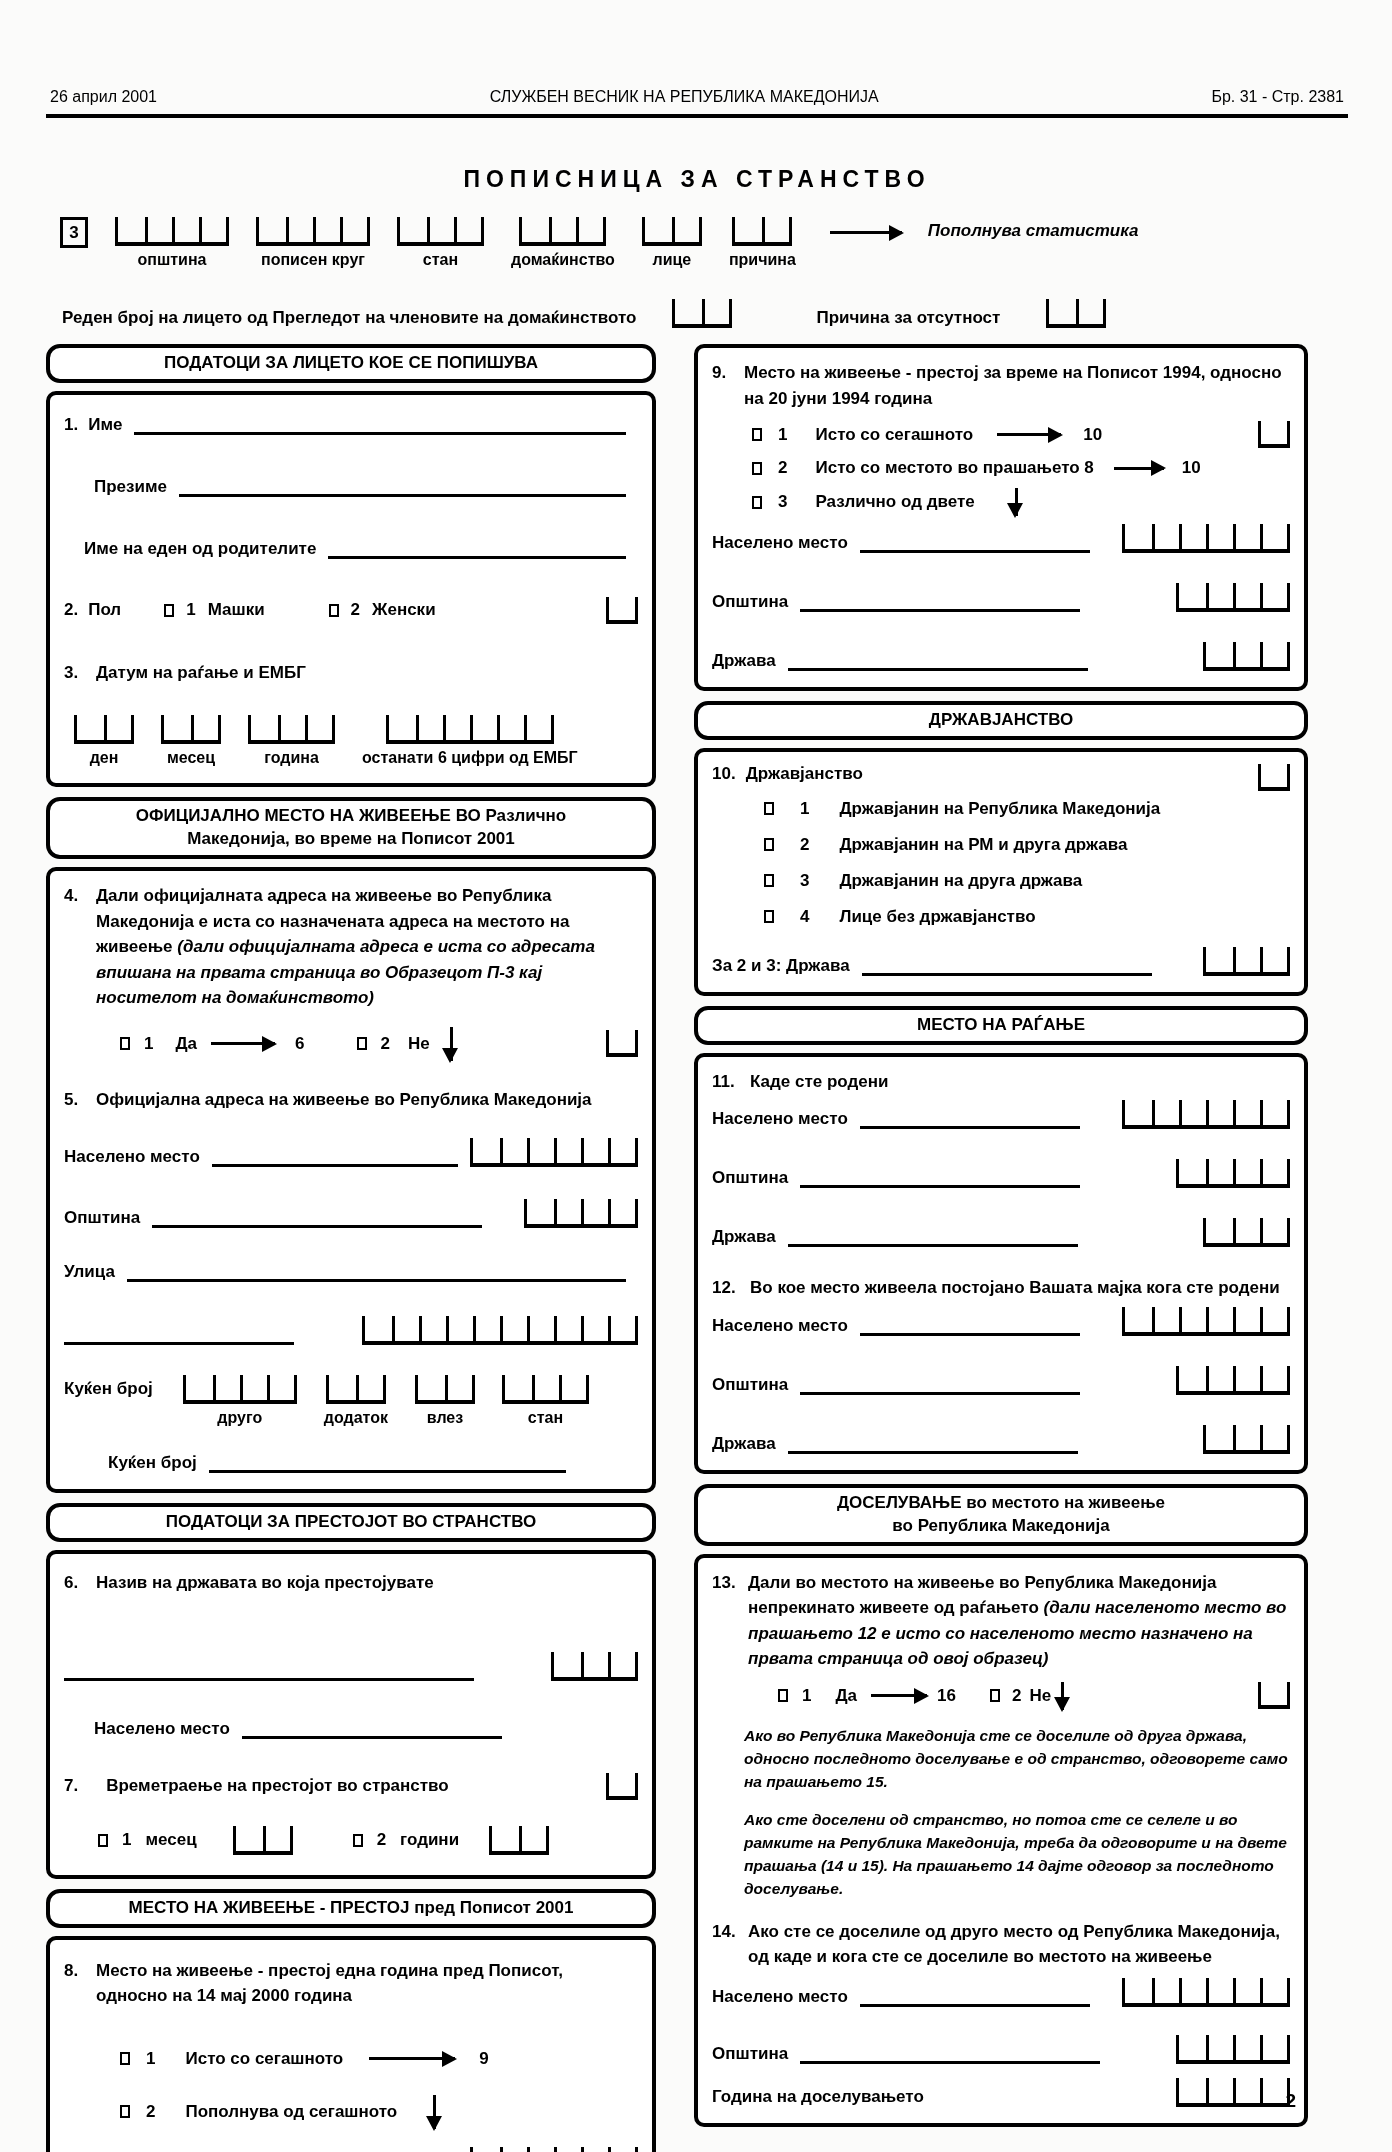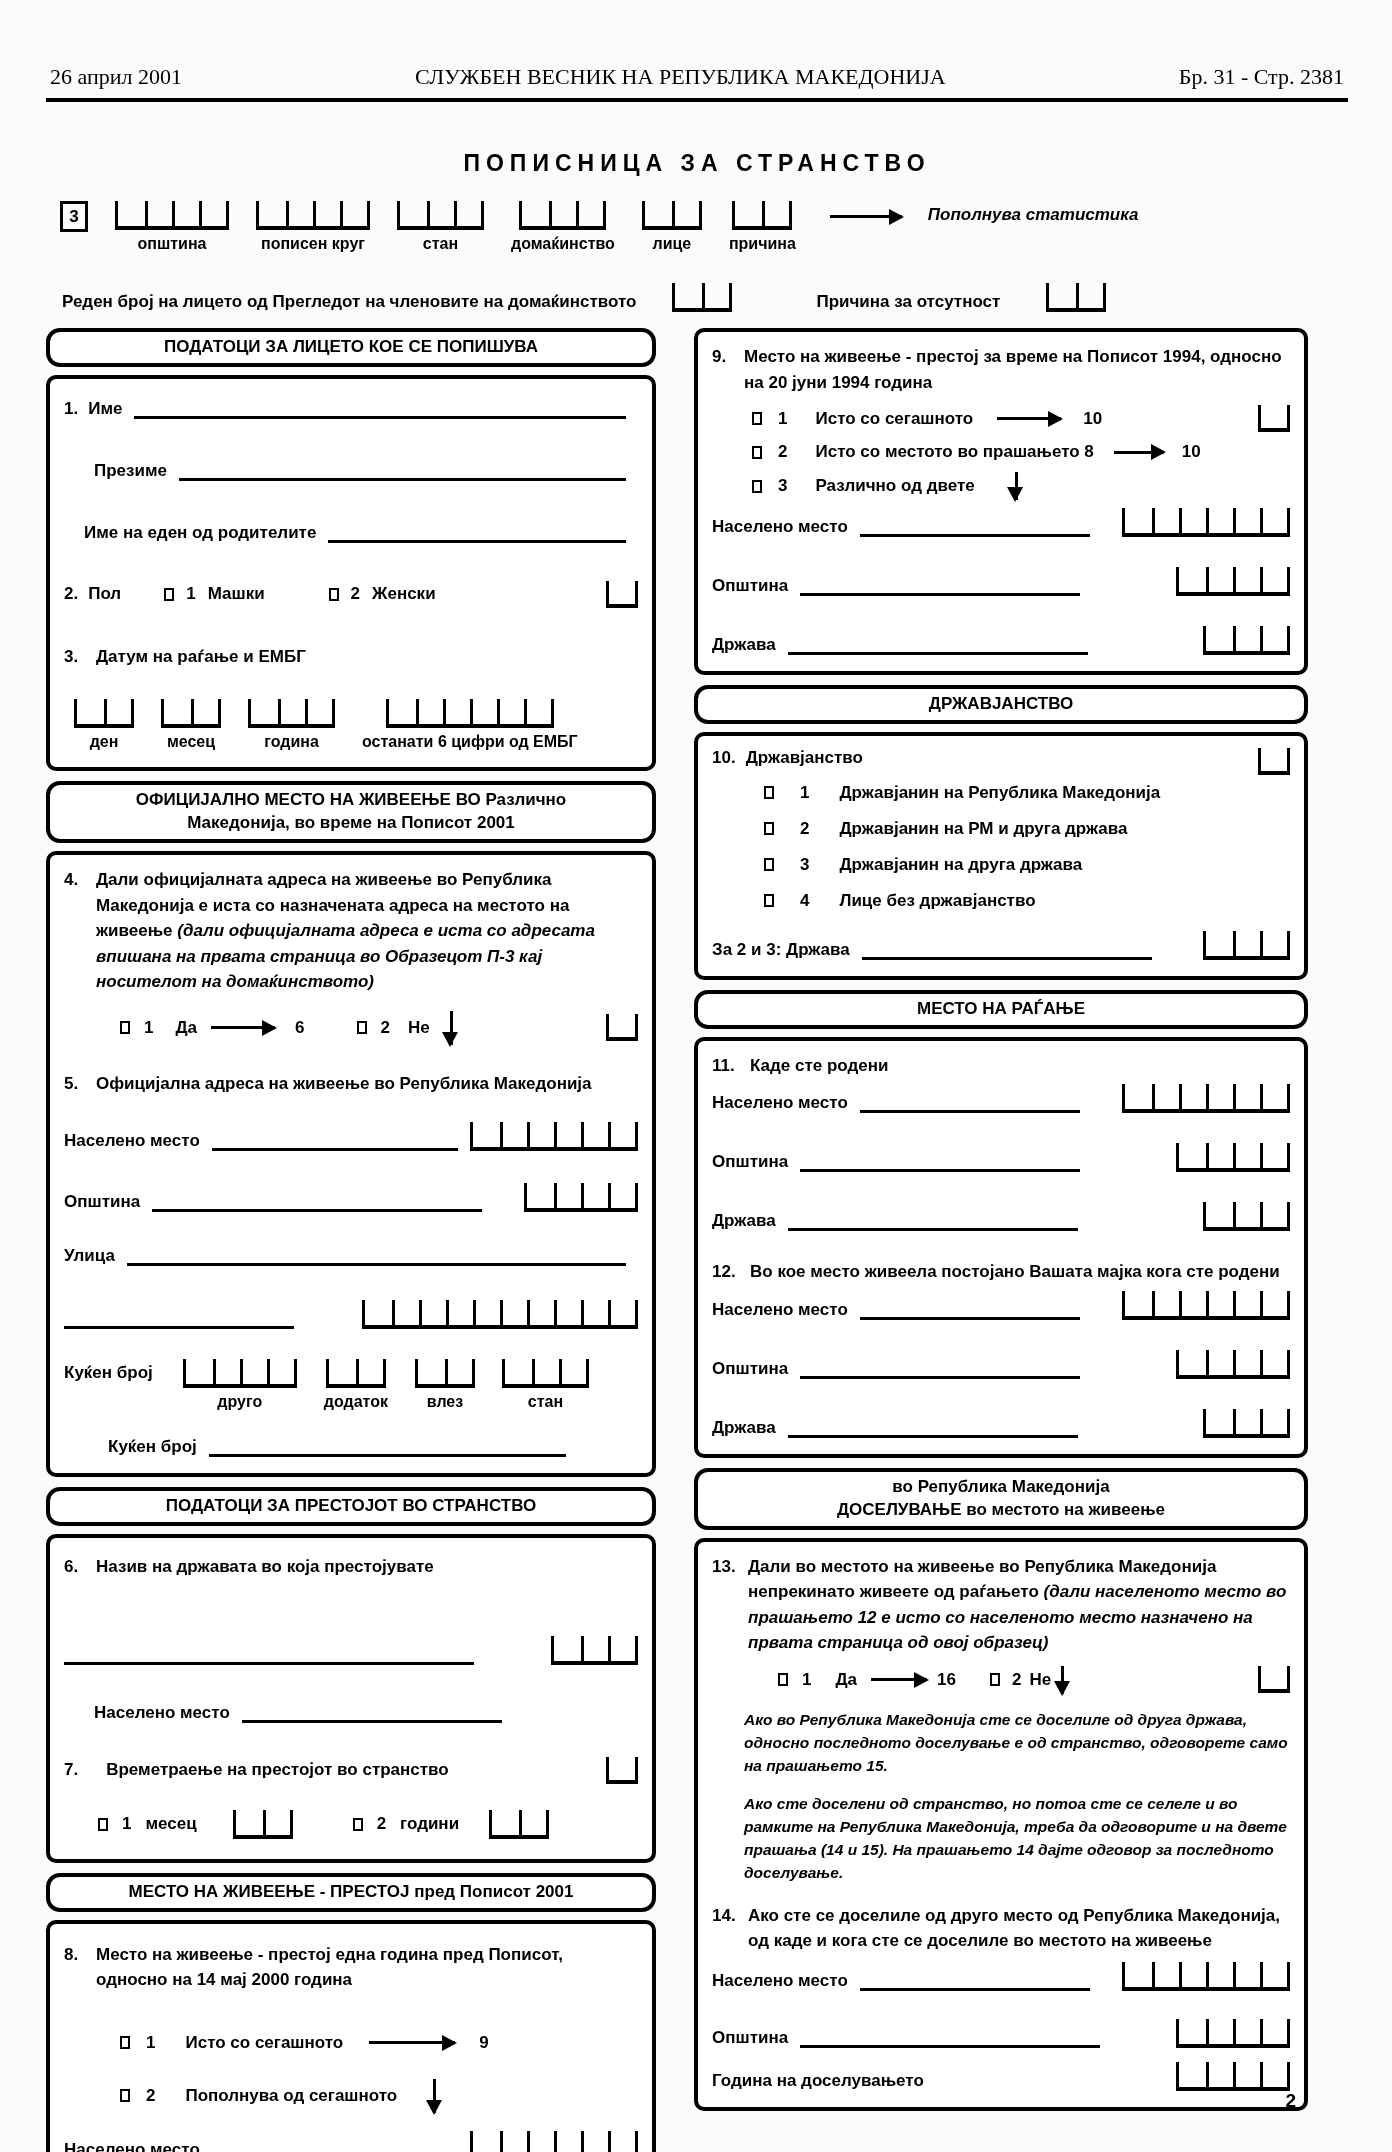--- a/index.html
+++ b/index.html
@@ -6,21 +6,21 @@
   html,body { margin:0; padding:0; }
   body {
     width:1392px; height:2152px; position:relative; overflow:hidden;
     background:#fbfbfa; color:#000;
     font-family:"Liberation Sans","DejaVu Sans",sans-serif;
   }
   .page { padding:64px 44px 0 46px; }
 
   
   .hdr { display:flex; justify-content:space-between; align-items:baseline;
-         font-family:Liberation Serif, serif; font-size:22px; padding:0 4px; }
+         font-family:Liberation Sans, sans-serif; font-size:16px; padding:0 4px;margin-top:24px; }
   .rule { height:4px; background:#000; margin-top:8px; }
 
   .title { text-align:center; font-size:23px; font-weight:bold; letter-spacing:6px; margin-top:48px; }
 
   
   .comb { display:flex; border-left:3px solid #000; border-right:3px solid #000; border-bottom:4px solid #000; height:29px; flex:none; }
   .comb i { display:block; width:27px; height:100%; }
   .comb i + i { border-left:3px solid #000; }
   .abox { width:32px; height:27px; border-left:3px solid #000; border-right:3px solid #000; border-bottom:4px solid #000; flex:none; }
 
@@ -565,22 +565,22 @@
           <span class="fl" style="max-width:290px"></span>
           <span class="comb" style="margin-left:auto">
               <i></i>
               <i></i>
               <i></i>
             </span>
         </div>
       </div>
 
       <div class="pill">
+        <div>ДОСЕЛУВАЊЕ во местото  на живеење</div>
         <div>во Република Македонија</div>
-        <div>ДОСЕЛУВАЊЕ во местото  на живеење</div>
       </div>
       <div class="qbox">
         <div class="qtitle">
           <span class="n" style="width:36px">13.</span>
           <span><span>Дали во местото на живеење во Република Македонија непрекинато живеете од раѓањето </span><span class="it">(дали населеното место во прашањето 12 е исто со населеното место назначено на првата страница од овој образец)</span></span>
         </div>
         <div class="opt" style="margin:10px 0 0 66px">
           <span class="chk"></span>
           <span style="margin-left:14px">1</span>
           <span style="margin-left:24px">Да</span>

